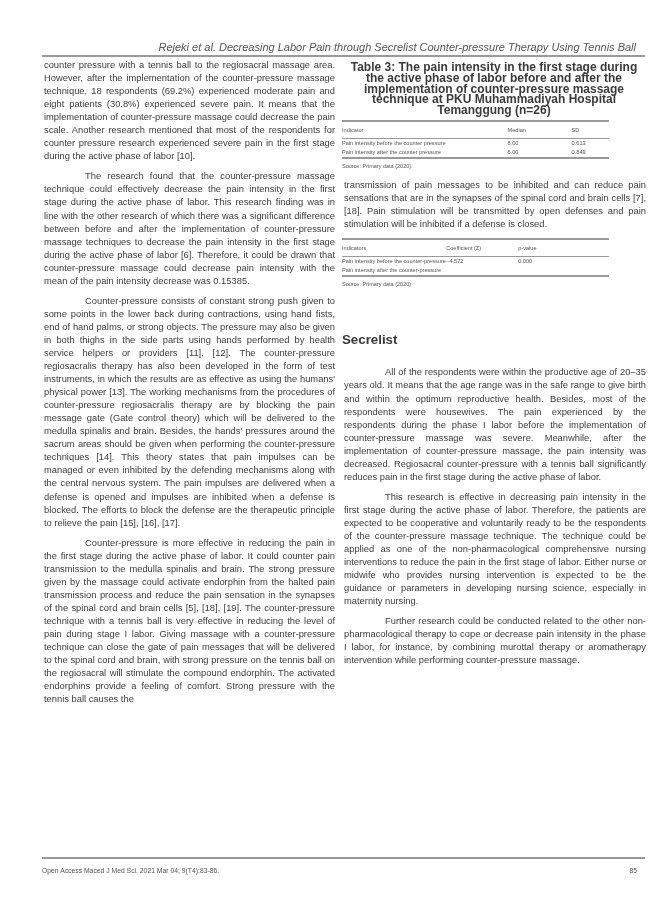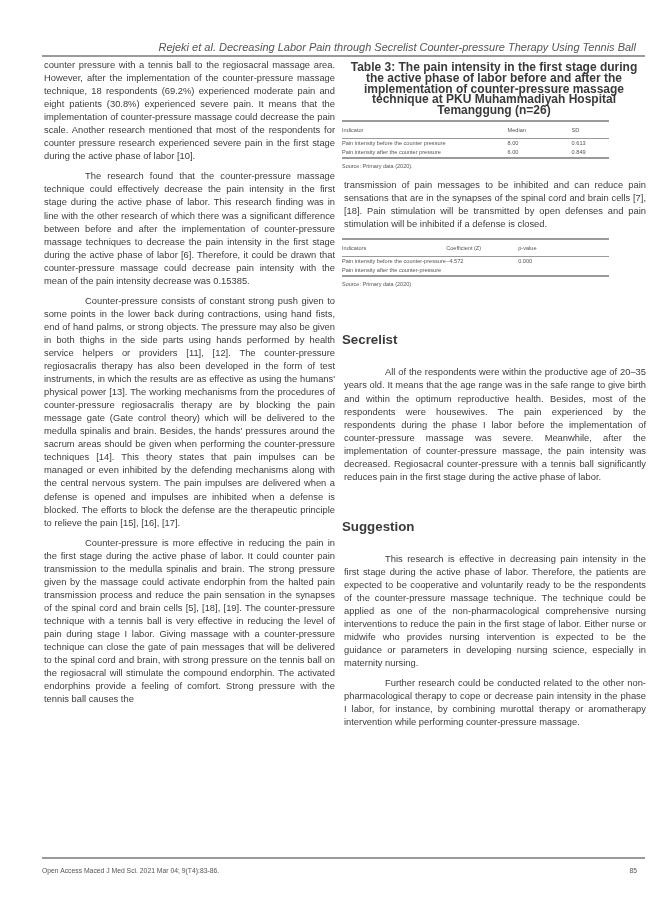--- a/index.html
+++ b/index.html
@@ -84,20 +84,19 @@
         <td></td>
         <td></td>
       </tr>
     </tbody>
   </table>
   <div class="tbl-source">Source: Primary data (2020)</div>
 
   <h2 class="section" style="margin-top:42px; margin-bottom:20px">Secrelist</h2>
   <p class="indent">All of the respondents were within the productive age of 20–35 years old. It means that the age range was in the safe range to give birth and within the optimum reproductive health. Besides, most of the respondents were housewives. The pain experienced by the respondents during the phase I labor before the implementation of counter-pressure massage was severe. Meanwhile, after the implementation of counter-pressure massage, the pain intensity was decreased. Regiosacral counter-pressure with a tennis ball significantly reduces pain in the first stage during the active phase of labor.</p>
 
-  <h2 class="section" style="margin-top:36px; margin-bottom:20px">Suggestion</h2>
   <p class="indent">This research is effective in decreasing pain intensity in the first stage during the active phase of labor. Therefore, the patients are expected to be cooperative and voluntarily ready to be the respondents of the counter-pressure massage technique. The technique could be applied as one of the non-pharmacological comprehensive nursing interventions to reduce the pain in the first stage of labor. Either nurse or midwife who provides nursing intervention is expected to be the guidance or parameters in developing nursing science, especially in maternity nursing.</p>
   <p class="indent">Further research could be conducted related to the other non-pharmacological therapy to cope or decrease pain intensity in the phase I labor, for instance, by combining murottal therapy or aromatherapy intervention while performing counter-pressure massage.</p>
 </div>
 
 <div class="foot-rule"></div>
 <div class="foot-left">Open Access Maced J Med Sci. 2021 Mar 04; 9(T4):83-86.</div>
 <div class="foot-right">85</div>
 
 </body></html>

